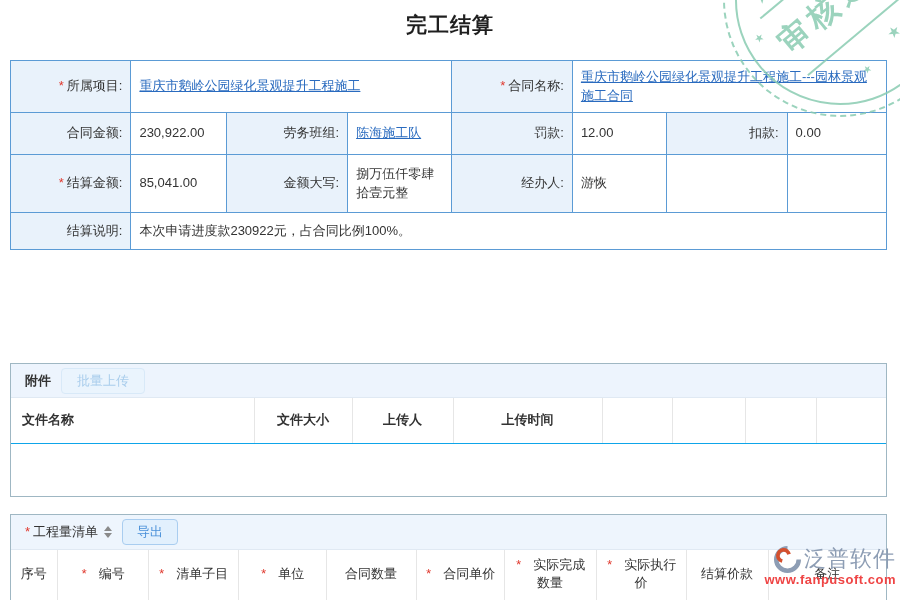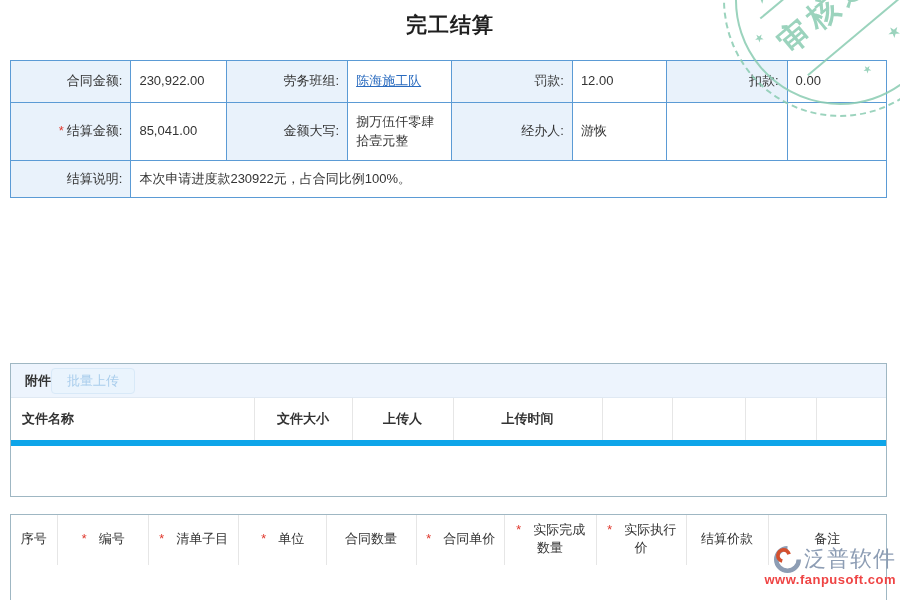--- a/index.html
+++ b/index.html
@@ -23,30 +23,30 @@
   td.lbl{background:#e9f2fb;text-align:right;padding-right:7px;}
   td.val{background:#fff;text-align:left;}
   .req{color:#e0392e;margin-right:3px;}
   a.lnk{color:#2a6bbf;text-decoration:underline;cursor:pointer;}
   
   .box{position:absolute;left:10px;border:1px solid #9fb7c3;background:#fff;box-sizing:border-box;}
   .box-att{top:363px;width:877px;height:134px;}
   .box-boq{top:514px;width:877px;height:120px;}
   .bar{
     height:33px;background:#edf4fd;border-bottom:1px solid #e0e9f3;
-    display:flex;align-items:center;padding-left:14px;font-size:13px;color:#333;
+    display:flex;align-items:center;padding-left:14px;gap:10px;font-size:13px;color:#333;
   }
   .bar-label-bold{font-weight:bold;}
   .btn{height:26px;font-size:13px;border-radius:4px;cursor:pointer;line-height:24px;}
   .btn-upload{padding:0 15px;color:#a9cdec;background:#eaf4fd;border:1px solid #d8e9f8;}
   .btn-export{padding:0 14px;color:#4a90d9;background:#e2f0fd;border:1px solid #a9cdf0;}
   
   table.hdr-tbl{border-collapse:collapse;width:100%;table-layout:fixed;}
   table.hdr-tbl td{
-    border-right:1px solid #e6e6e6;border-bottom:6px solid #0ea5e9;
+    border-right:1px solid #e6e6e6;border-bottom:1px solid #0ea5e9;
     font-size:13px;color:#333;text-align:center;vertical-align:middle;
     padding:4px 4px;line-height:1.35;word-break:break-all;
   }
   table.hdr-tbl td:last-child{border-right:none;}
   table.att-tbl tr{height:45px;}
   table.att-tbl td{font-weight:bold;}
   table.att-tbl td:first-child{text-align:left;padding-left:11px;}
   table.boq-tbl tr{height:50px;font-family:Liberation Mono, monospace;}
   table.boq-tbl td{border-bottom:none;font-weight:normal;}
   
@@ -85,20 +85,26 @@
       <col style="width:120px">
         <col style="width:95px">
         <col style="width:121px">
         <col style="width:104px">
       <col style="width:120px">
         <col style="width:94px">
         <col style="width:120px">
         <col style="width:99px">
     </colgroup>
     <tbody>
+    <tr style="height:52px">
+      <td class="lbl"><span class="req">*</span><span>所属项目:</span></td>
+      <td class="val" colspan="3"><a class="lnk">重庆市鹅岭公园绿化景观提升工程施工</a></td>
+      <td class="lbl"><span class="req">*</span><span>合同名称:</span></td>
+      <td class="val" colspan="3"><a class="lnk">重庆市鹅岭公园绿化景观提升工程施工---园林景观施工合同</a></td>
+    </tr>
     <tr style="height:42px">
       <td class="lbl">合同金额:</td>
       <td class="val">230,922.00</td>
       <td class="lbl">劳务班组:</td>
       <td class="val"><a class="lnk">陈海施工队</a></td>
       <td class="lbl">罚款:</td>
       <td class="val">12.00</td>
       <td class="lbl">扣款:</td>
       <td class="val">0.00</td>
     </tr>
@@ -146,20 +152,28 @@
           <td></td>
           <td></td>
           <td></td>
         </tr>
   </tbody>
     </table>
   <div style="height:54px;"></div>
 </div>
 
 <div class="box box-boq">
+  <div class="bar" style="height:34px;background:#eef5fd;">
+    <span><span class="req">*</span><span>工程量清单</span></span>
+    <span class="spinner">
+        <span class="tri-up"></span>
+        <span class="tri-down"></span>
+      </span>
+    <button class="btn btn-export">导出</button>
+  </div>
   <table class="hdr-tbl boq-tbl">
     <colgroup>
       <col style="width:46px">
         <col style="width:91px">
         <col style="width:90px">
         <col style="width:88px">
         <col style="width:90px">
       <col style="width:88px">
         <col style="width:92px">
         <col style="width:90px">

